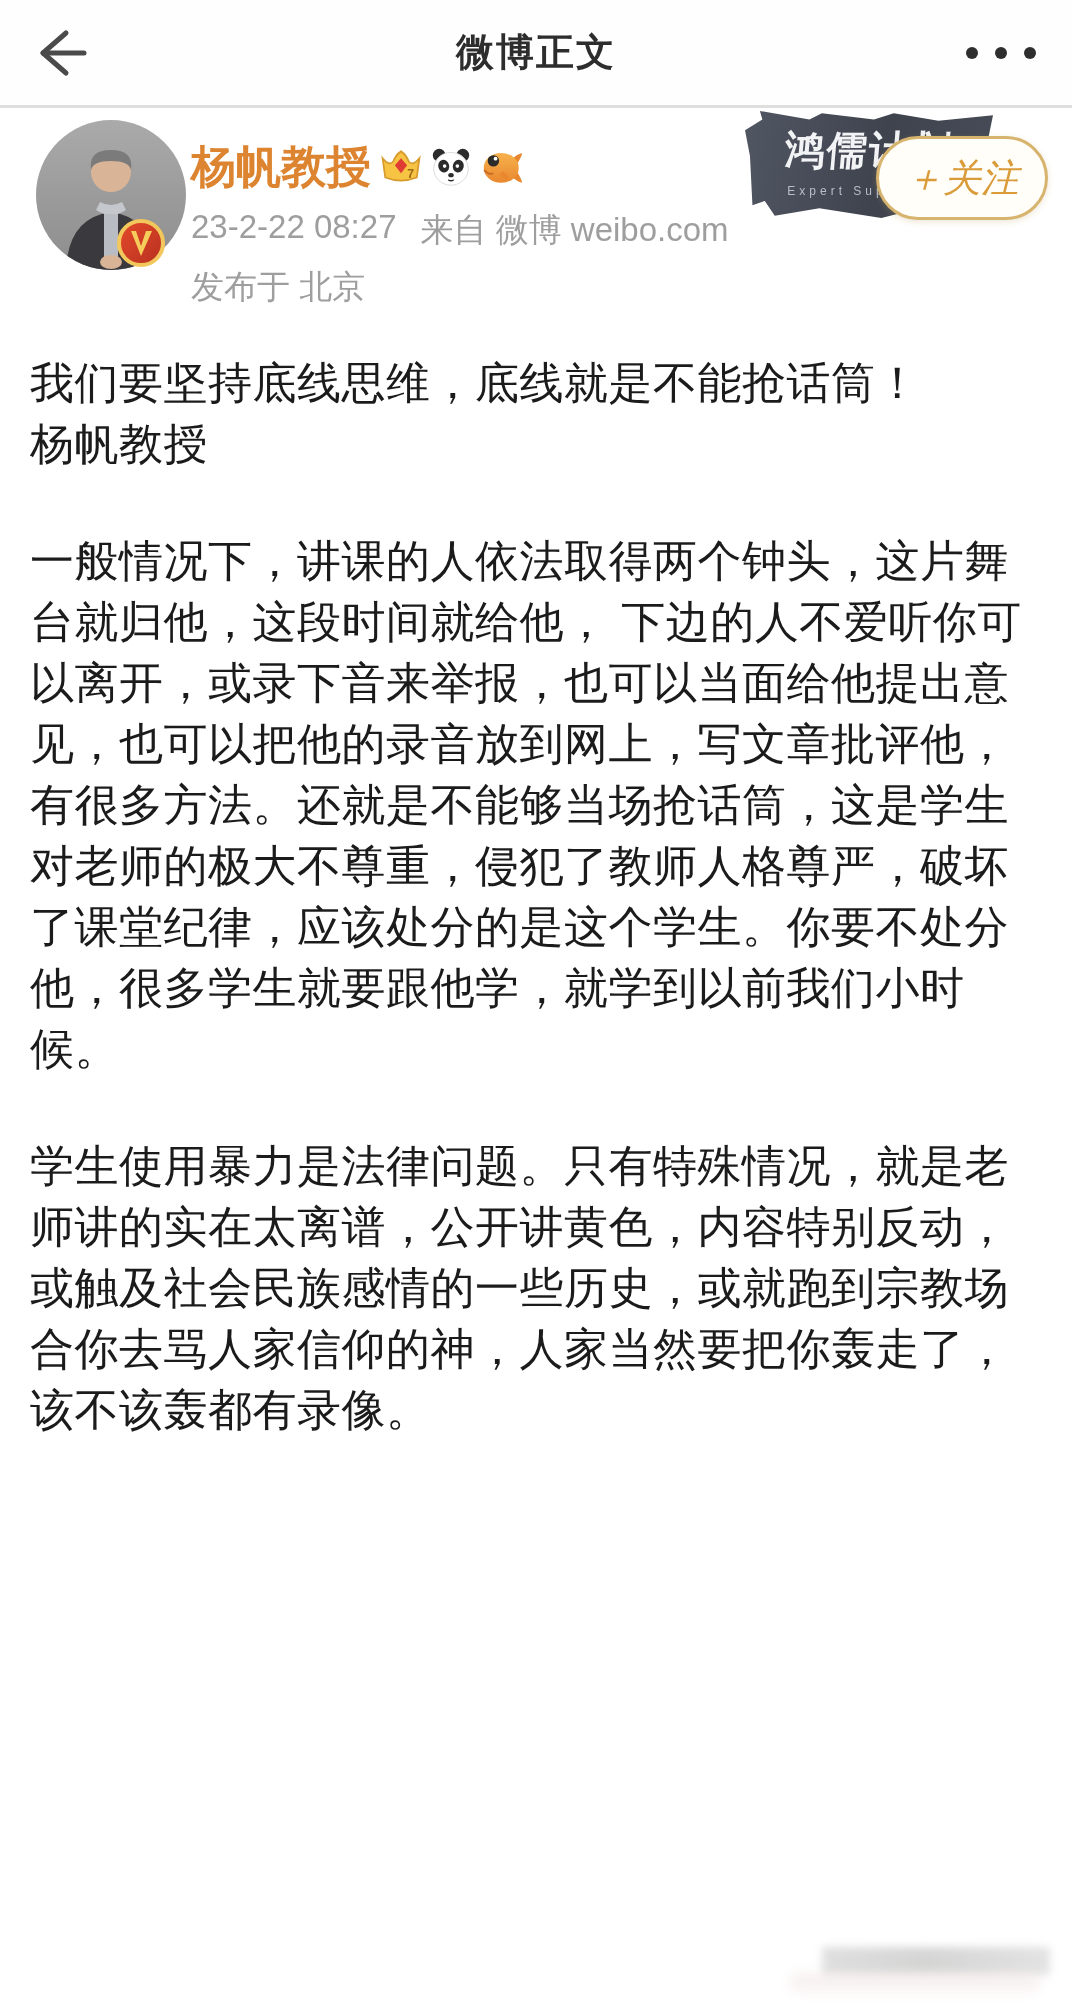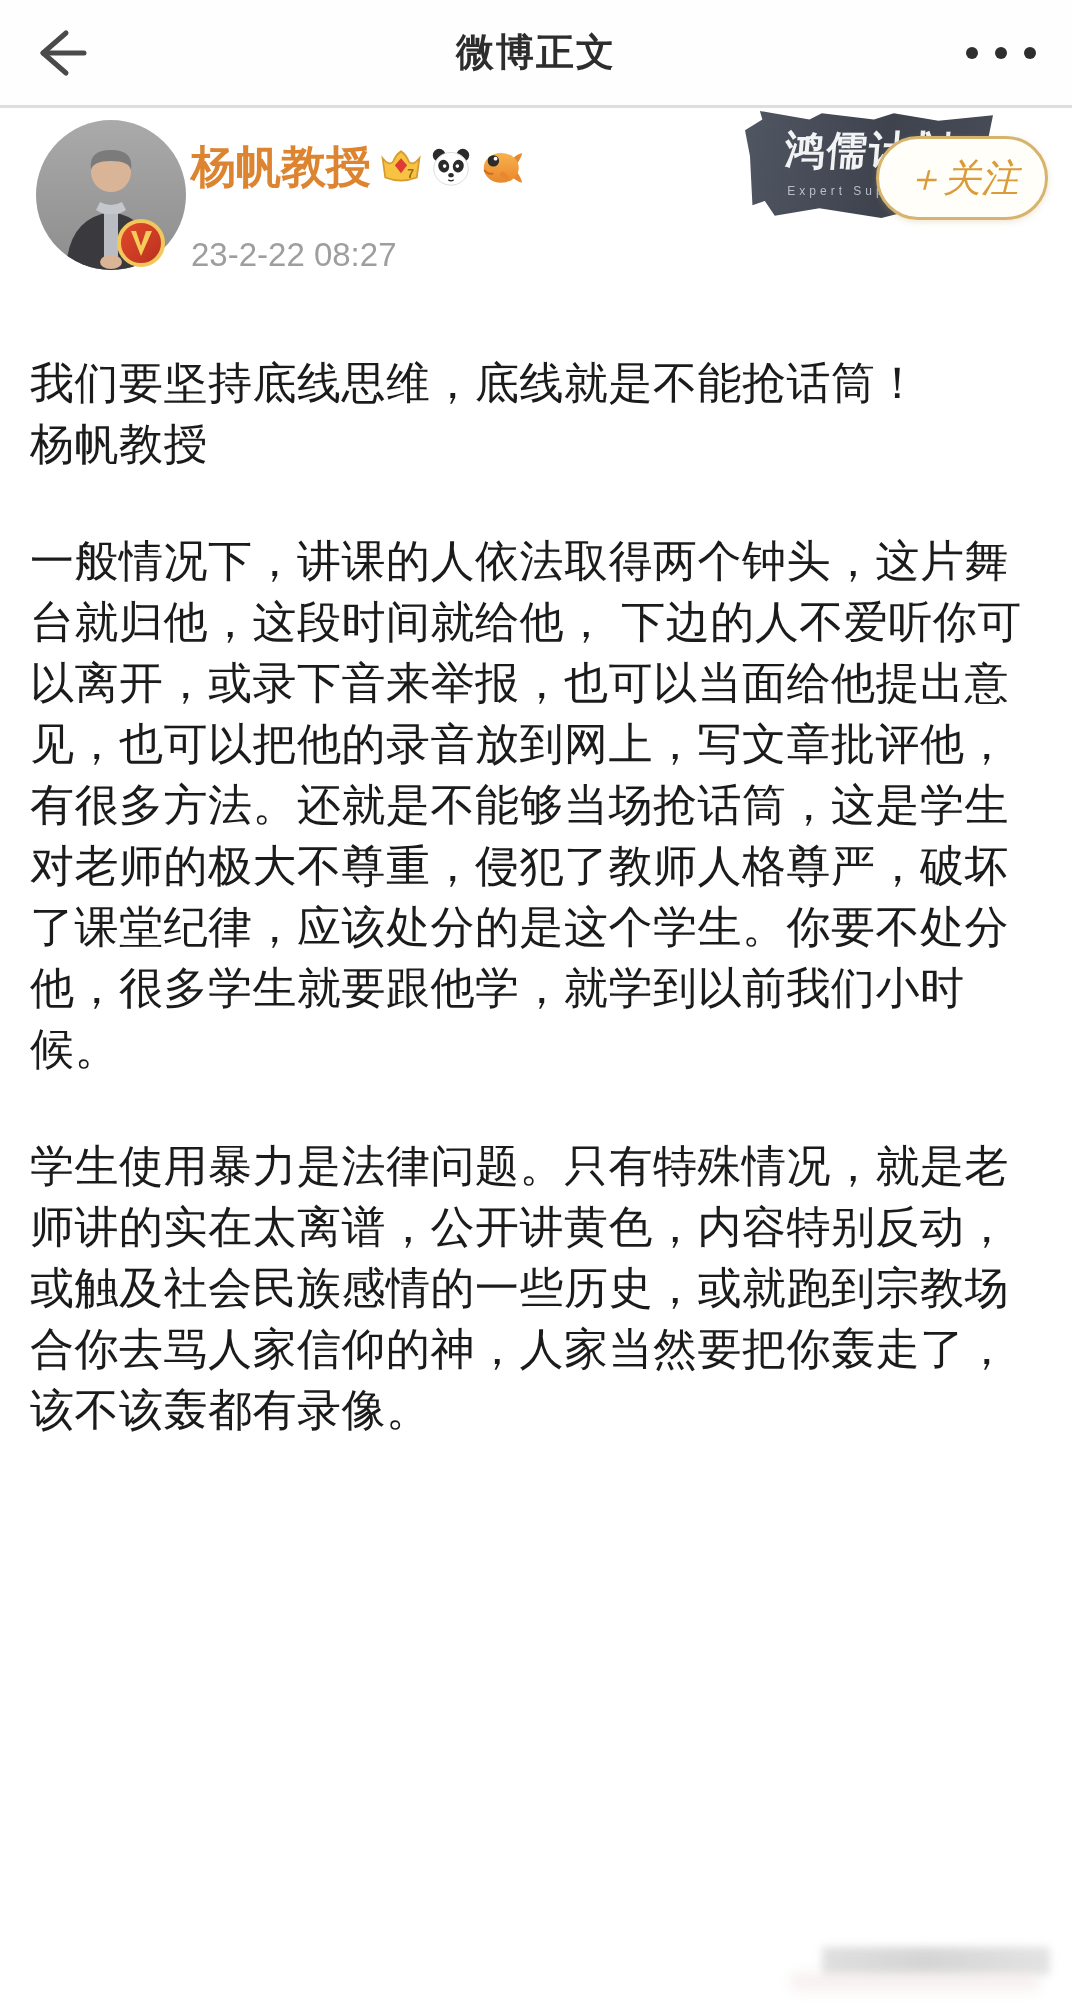--- a/index.html
+++ b/index.html
@@ -25,21 +25,21 @@
 
   
   .header{position:relative;height:214px;background:#fff;}
   .avatar-wrap{position:absolute;left:36px;top:12px;width:150px;height:150px;cursor:pointer;}
   .avatar{width:150px;height:150px;border-radius:50%;overflow:hidden;display:block;}
   .v-badge{position:absolute;left:80px;top:98px;width:50px;height:50px;}
   .user-block{position:absolute;left:191px;top:30px;right:340px;}
   .name-row{display:flex;align-items:center;gap:9px;line-height:58px;}
   .username{font-size:45px;font-weight:600;color:#dd8431;white-space:nowrap;cursor:pointer;}
   .mini-badge{width:42px;height:40px;display:block;}
-  .meta-row{margin-top:40px;font-size:33px;color:#9e9e9e;display:flex;gap:24px;white-space:nowrap;}
+  .meta-row{margin-top:12px;font-size:33px;color:#9e9e9e;display:flex;gap:24px;white-space:nowrap;}
   .location{margin-top:12px;font-size:33px;color:#9e9e9e;}
 
   
   .banner{
     position:absolute;right:79px;top:3px;width:248px;height:107px;
     background:linear-gradient(100deg,#515663 0%,#3e434e 55%,#474c58 100%);
     clip-path:polygon(2% 42%,0% 18%,7% 8%,6% 0%,26% 8%,31% 2%,52% 8%,60% 2%,78% 9%,100% 4%,97% 38%,100% 62%,94% 72%,97% 95%,72% 90%,55% 100%,30% 91%,12% 98%,8% 84%,3% 88%);
     text-align:center;color:#f2f3f5;
   }
   .banner-title{font-size:40px;font-weight:700;margin-top:12px;transform:skewX(-5deg);letter-spacing:2px;}
@@ -166,21 +166,23 @@
           <ellipse cx="22" cy="23" rx="20" ry="17" fill="url(#fishg)"></ellipse>
           <circle cx="13" cy="15" r="6.5" fill="#2b2b2b"></circle>
             <circle cx="15.5" cy="12.5" r="2.2" fill="#ffffff"></circle>
           <path d="M3 26 q4 5 9 3.5" stroke="#c96a25" stroke-width="2.2" fill="none" stroke-linecap="round"></path>
           <path d="M20 30 q4 7 11 6 q-2 -7 -7 -9 Z" fill="#e9872e"></path>
         </svg>
       </span>
     </div>
     <div class="meta-row">
       <span>23-2-22 08:27</span>
+      <span>来自 微博 weibo.com</span>
     </div>
+    <div class="location">发布于 北京</div>
   </div>
 
   <div class="banner">
     <div class="banner-title">鸿儒计划</div>
     <div class="banner-sub">Expert Support Pr</div>
   </div>
 
   <div class="follow-btn">＋关注</div>
 </div>
 

